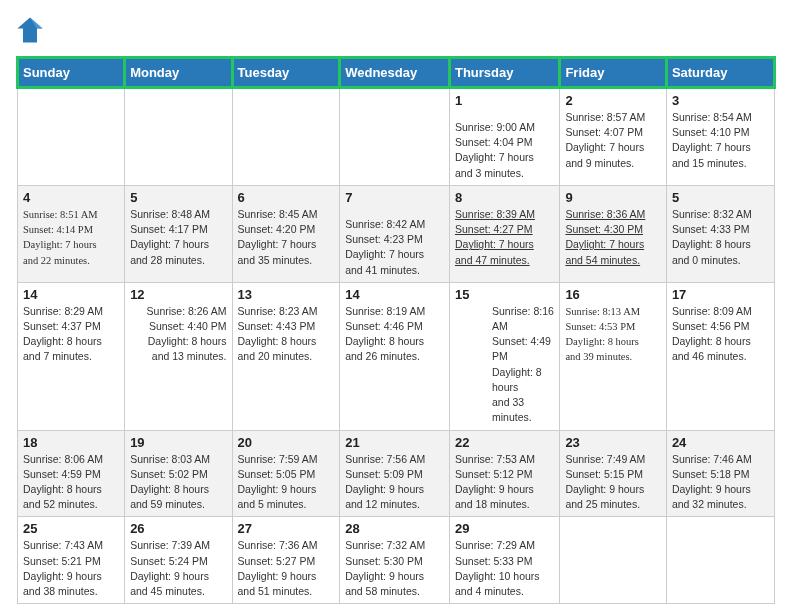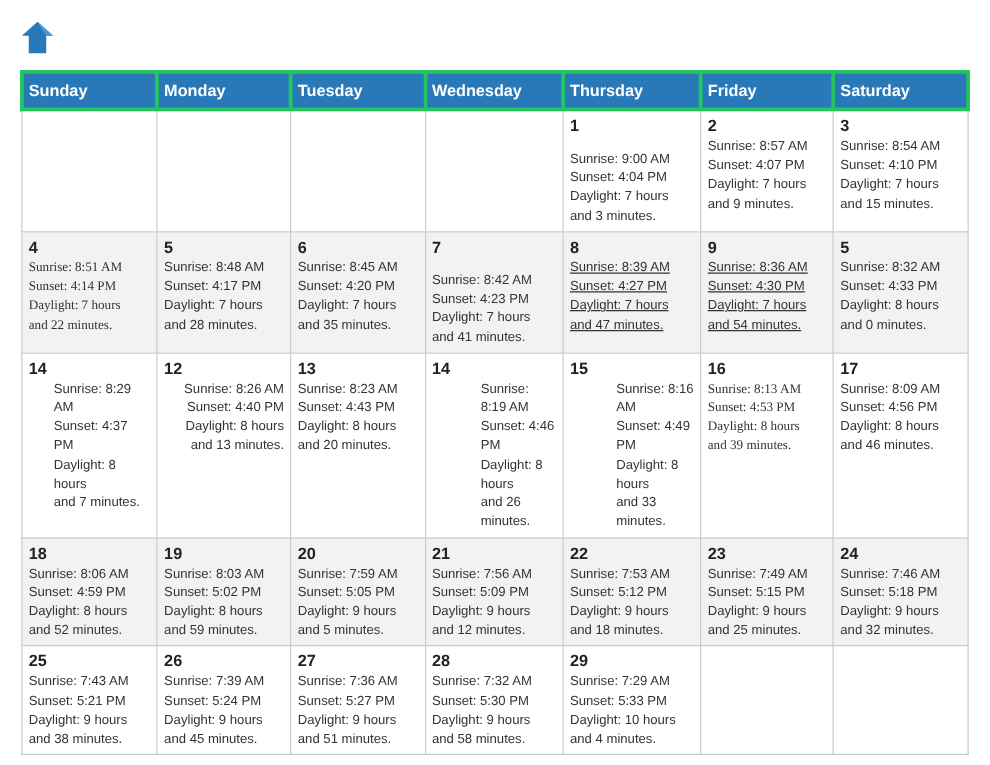--- a/index.html
+++ b/index.html
@@ -200,42 +200,42 @@
           <span class="day-number">5</span>
           <div class="day-info" style="white-space: pre-line;">Sunrise: 8:32 AM
 Sunset: 4:33 PM
 Daylight: 8 hours
 and 0 minutes.</div>
         </td>
       </tr>
       <tr>
         <td>
           <span class="day-number">14</span>
-          <div class="day-info" style="white-space: pre-line; margin-left: 20px;">Sunrise: 8:29 AM
+          <div class="day-info" style="white-space: pre-line;">Sunrise: 8:29 AM
 Sunset: 4:37 PM
 Daylight: 8 hours
 and 7 minutes.</div>
         </td>
         <td>
           <span class="day-number">12</span>
           <div class="day-info" style="white-space: pre-line; text-align: right;">Sunrise: 8:26 AM
 Sunset: 4:40 PM
 Daylight: 8 hours
 and 13 minutes.</div>
         </td>
         <td>
           <span class="day-number">13</span>
           <div class="day-info" style="white-space: pre-line;">Sunrise: 8:23 AM
 Sunset: 4:43 PM
 Daylight: 8 hours
 and 20 minutes.</div>
         </td>
         <td>
           <span class="day-number">14</span>
-          <div class="day-info" style="white-space: pre-line; margin-left: 39px;">Sunrise: 8:19 AM
+          <div class="day-info" style="white-space: pre-line;">Sunrise: 8:19 AM
 Sunset: 4:46 PM
 Daylight: 8 hours
 and 26 minutes.</div>
         </td>
         <td>
           <span class="day-number">15</span>
           <div class="day-info" style="white-space: pre-line; margin-left: 37px;">Sunrise: 8:16 AM
 Sunset: 4:49 PM
 Daylight: 8 hours
 and 33 minutes.</div>

